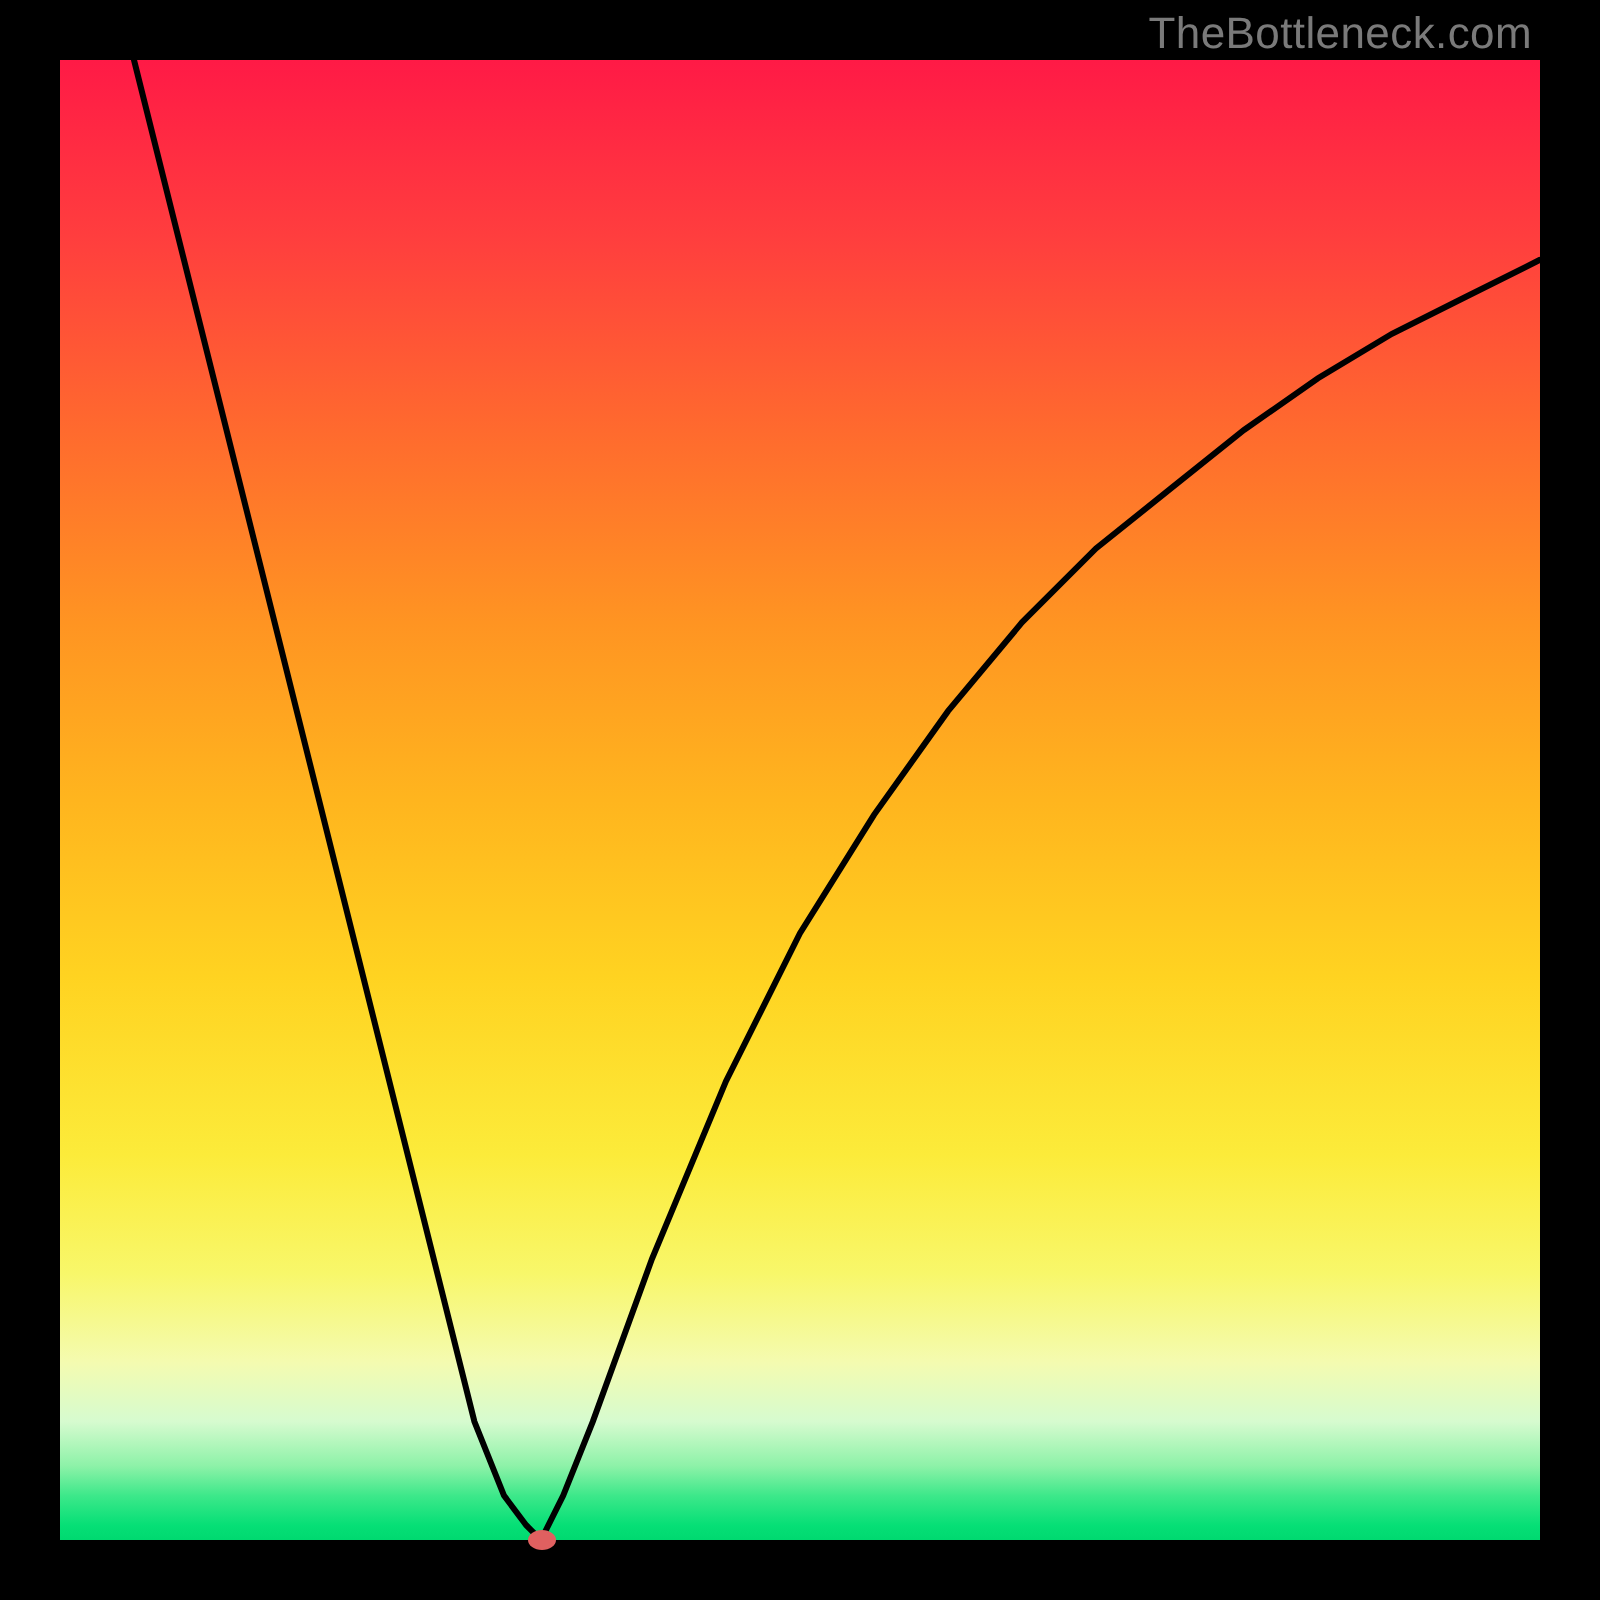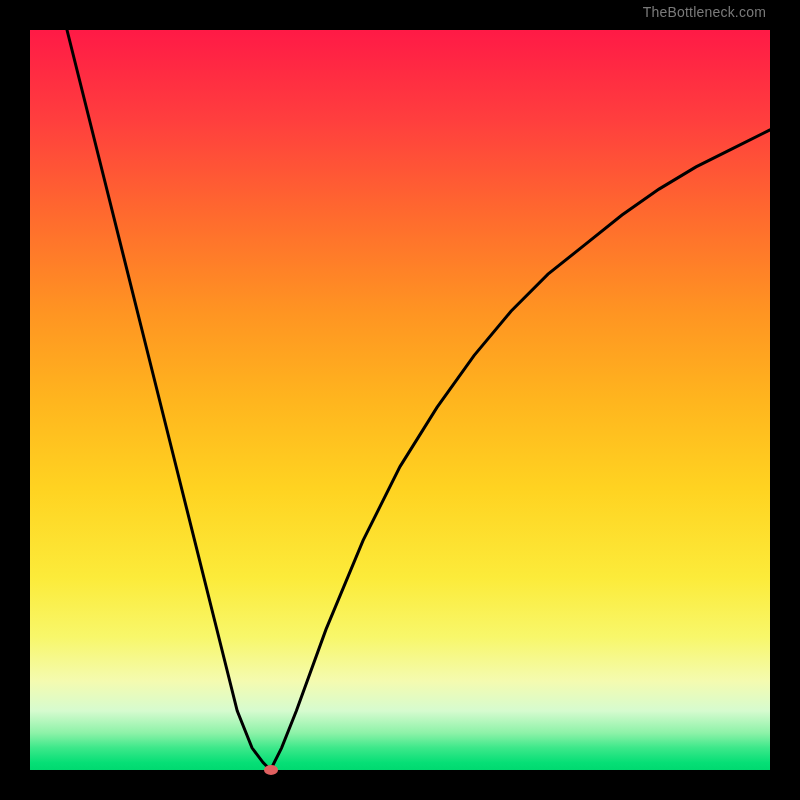--- a/index.html
+++ b/index.html
@@ -32,21 +32,21 @@
       #06df76 99%,
       #00d970 100%
     );
   }
   .attribution {
     position: absolute;
     top: 4px;
     right: 34px;
     color: #7a7a7a;
     font-family: Arial, Helvetica, sans-serif;
-    font-size: 14px;
+    font-size: 22px;
     font-weight: 400;
     letter-spacing: 0.2px;
   }
   svg.curve {
     position: absolute;
     left: 0; top: 0;
     width: 740px; height: 740px;
     overflow: visible;
   }
   .dot {

